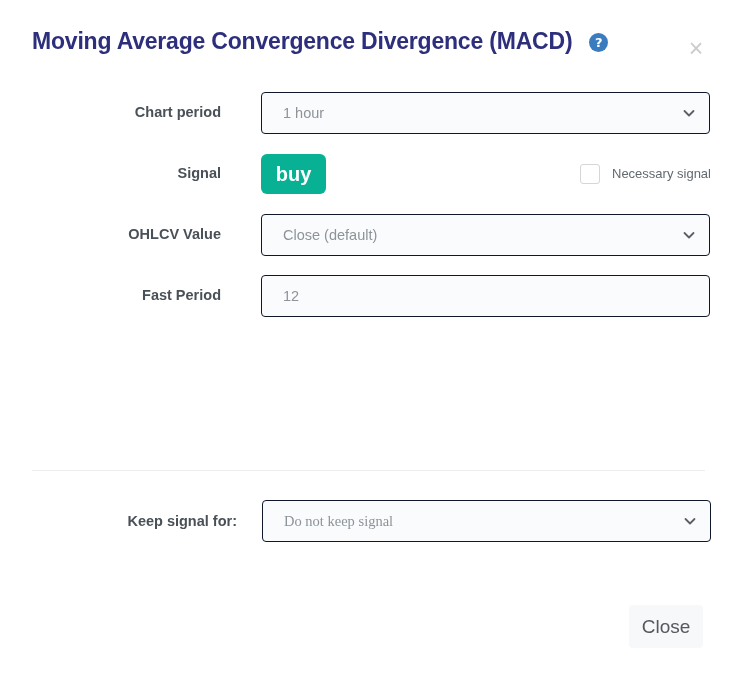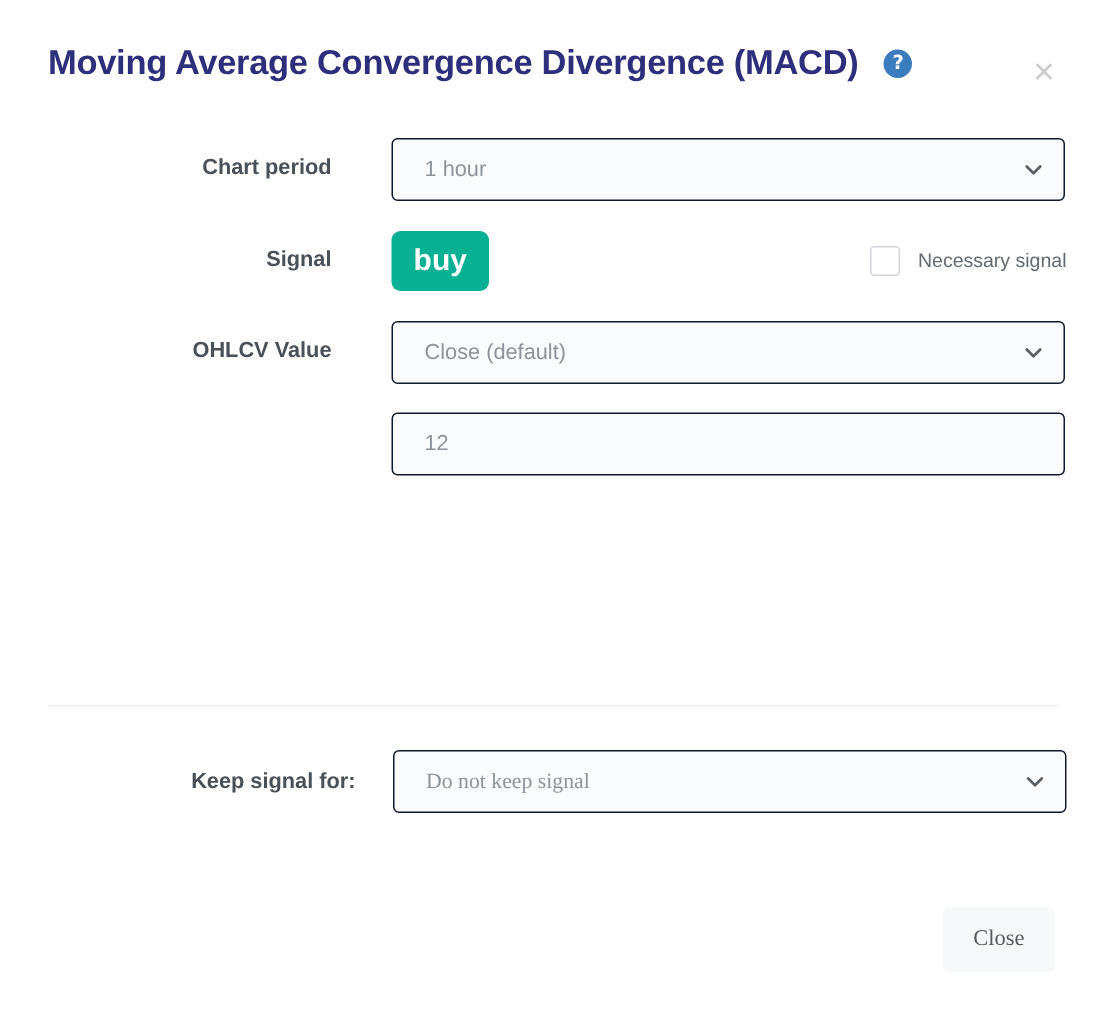--- a/index.html
+++ b/index.html
@@ -234,22 +234,22 @@
   .close-button {
     position: absolute;
     right: 29px;
     top: 0;
     width: 74px;
     height: 43px;
     background: #f7f8fa;
     border: none;
     border-radius: 4px;
     color: #55595e;
-    font-size: 15px;
-    font-family: Liberation Serif, serif;
+    font-size: 19px;
+    font-family: Liberation Sans, sans-serif;
     cursor: pointer;
     display: flex;
     align-items: center;
     justify-content: center;
     padding: 0;
     line-height: 1;
   }
 </style>
 </head>
 <body>
@@ -297,20 +297,21 @@
           <span class="chevron">
             <svg width="14" height="14" viewBox="0 0 14 14">
                 <path d="M2.5 5 L7 9.5 L11.5 5" stroke="#5b6066" stroke-width="1.8" fill="none" stroke-linecap="round" stroke-linejoin="round"></path>
               </svg>
           </span>
         </div>
       </div>
     </div>
 
     <div class="form-row">
+      <div class="row-label">Fast Period</div>
       <div class="field-wrap">
         <div class="field input-field">
           <span>12</span>
         </div>
       </div>
     </div>
 
 
 
   </div>

